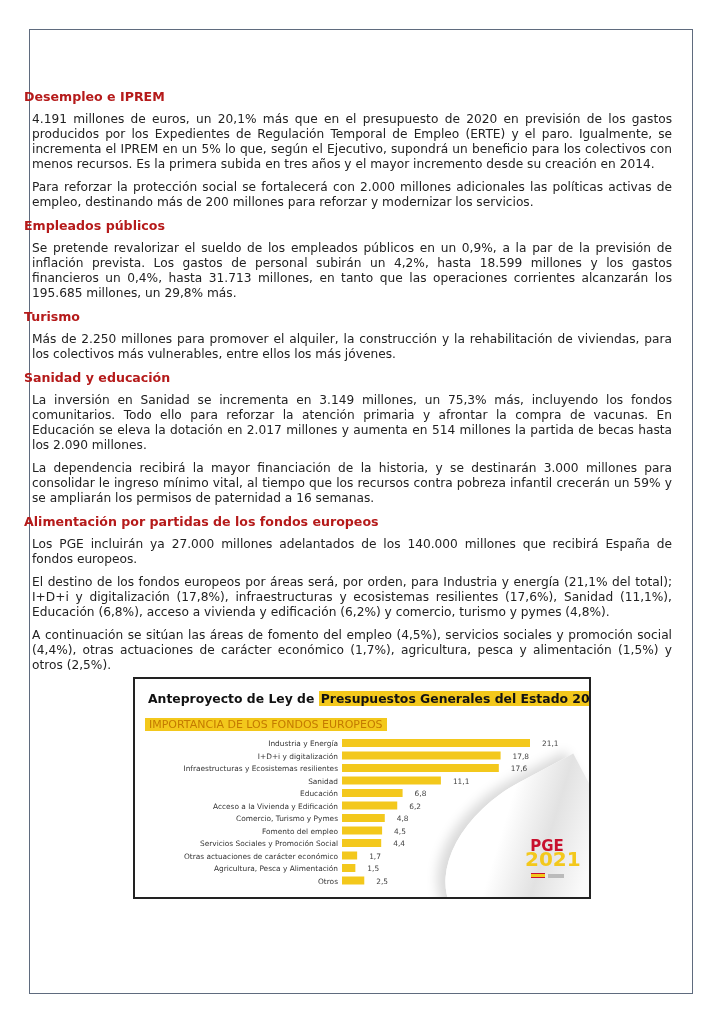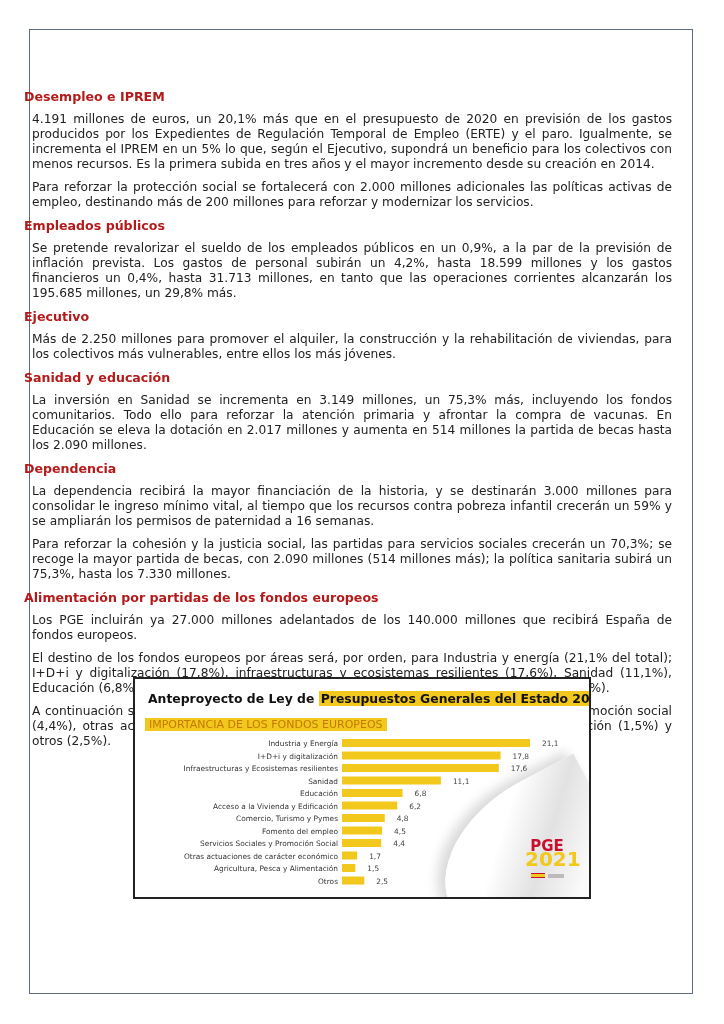--- a/index.html
+++ b/index.html
@@ -56,33 +56,31 @@
   <div class="section">
     <h3>Desempleo e IPREM</h3>
     <p>4.191 millones de euros, un 20,1% más que en el presupuesto de 2020 en previsión de los gastos producidos por los Expedientes de Regulación Temporal de Empleo (ERTE) y el paro. Igualmente, se incrementa el IPREM en un 5% lo que, según el Ejecutivo, supondrá un beneficio para los colectivos con menos recursos. Es la primera subida en tres años y el mayor incremento desde su creación en 2014.</p>
     <p>Para reforzar la protección social se fortalecerá con 2.000 millones adicionales las políticas activas de empleo, destinando más de 200 millones para reforzar y modernizar los servicios.</p>
   </div>
   <div class="section">
     <h3>Empleados públicos</h3>
     <p>Se pretende revalorizar el sueldo de los empleados públicos en un 0,9%, a la par de la previsión de inflación prevista. Los gastos de personal subirán un 4,2%, hasta 18.599 millones y los gastos financieros un 0,4%, hasta 31.713 millones, en tanto que las operaciones corrientes alcanzarán los 195.685 millones, un 29,8% más.</p>
   </div>
   <div class="section">
-    <h3>Ejecutivo</h3>
+    <h3>Turismo</h3>
     <p>Más de 2.250 millones para promover el alquiler, la construcción y la rehabilitación de viviendas, para los colectivos más vulnerables, entre ellos los más jóvenes.</p>
   </div>
   <div class="section">
     <h3>Sanidad y educación</h3>
     <p>La inversión en Sanidad se incrementa en 3.149 millones, un 75,3% más, incluyendo los fondos comunitarios. Todo ello para reforzar la atención primaria y afrontar la compra de vacunas. En Educación se eleva la dotación en 2.017 millones y aumenta en 514 millones la partida de becas hasta los 2.090 millones.</p>
   </div>
   <div class="section">
-    <h3>Dependencia</h3>
     <p>La dependencia recibirá la mayor financiación de la historia, y se destinarán 3.000 millones para consolidar le ingreso mínimo vital, al tiempo que los recursos contra pobreza infantil crecerán un 59% y se ampliarán los permisos de paternidad a 16 semanas.</p>
   </div>
   <div class="section">
-    <p>Para reforzar la cohesión y la justicia social, las partidas para servicios sociales crecerán un 70,3%; se recoge la mayor partida de becas, con 2.090 millones (514 millones más); la política sanitaria subirá un 75,3%, hasta los 7.330 millones.</p>
   </div>
   <div class="section">
     <h3>Alimentación por partidas de los fondos europeos</h3>
     <p>Los PGE incluirán ya 27.000 millones adelantados de los 140.000 millones que recibirá España de fondos europeos.</p>
     <p>El destino de los fondos europeos por áreas será, por orden, para Industria y energía (21,1% del total); I+D+i y digitalización (17,8%), infraestructuras y ecosistemas resilientes (17,6%), Sanidad (11,1%), Educación (6,8%), acceso a vivienda y edificación (6,2%) y comercio, turismo y pymes (4,8%).</p>
     <p>A continuación se sitúan las áreas de fomento del empleo (4,5%), servicios sociales y promoción social (4,4%), otras actuaciones de carácter económico (1,7%), agricultura, pesca y alimentación (1,5%) y otros (2,5%).</p>
   </div>
 </div>
 
 <div class="chart-box">

